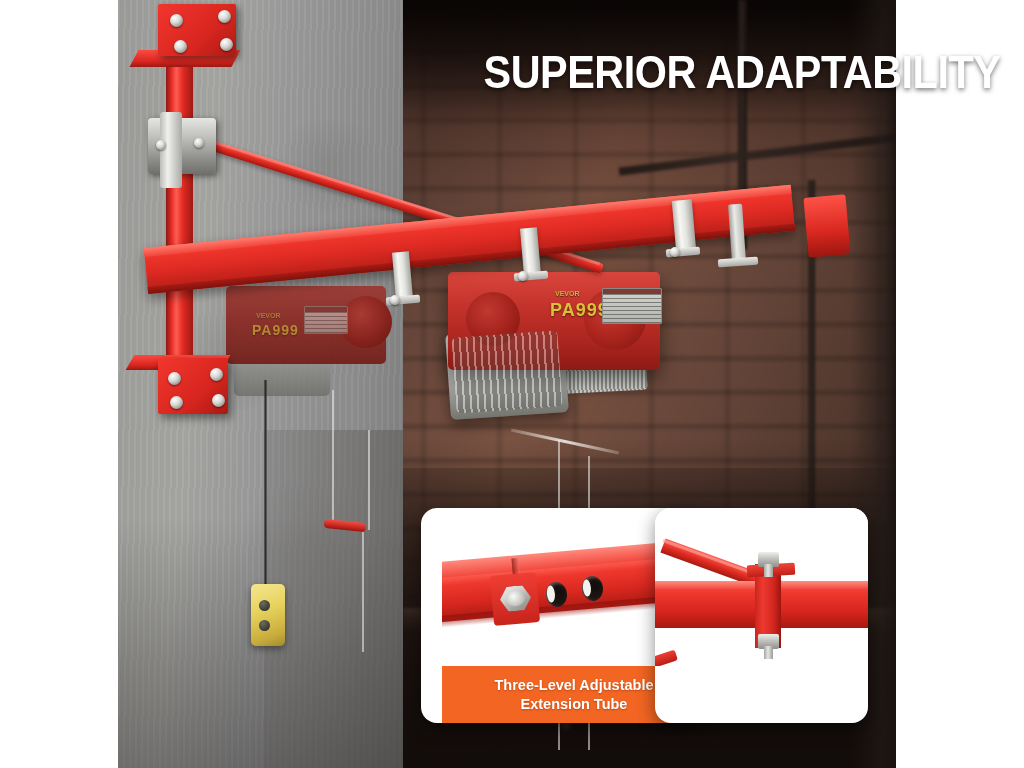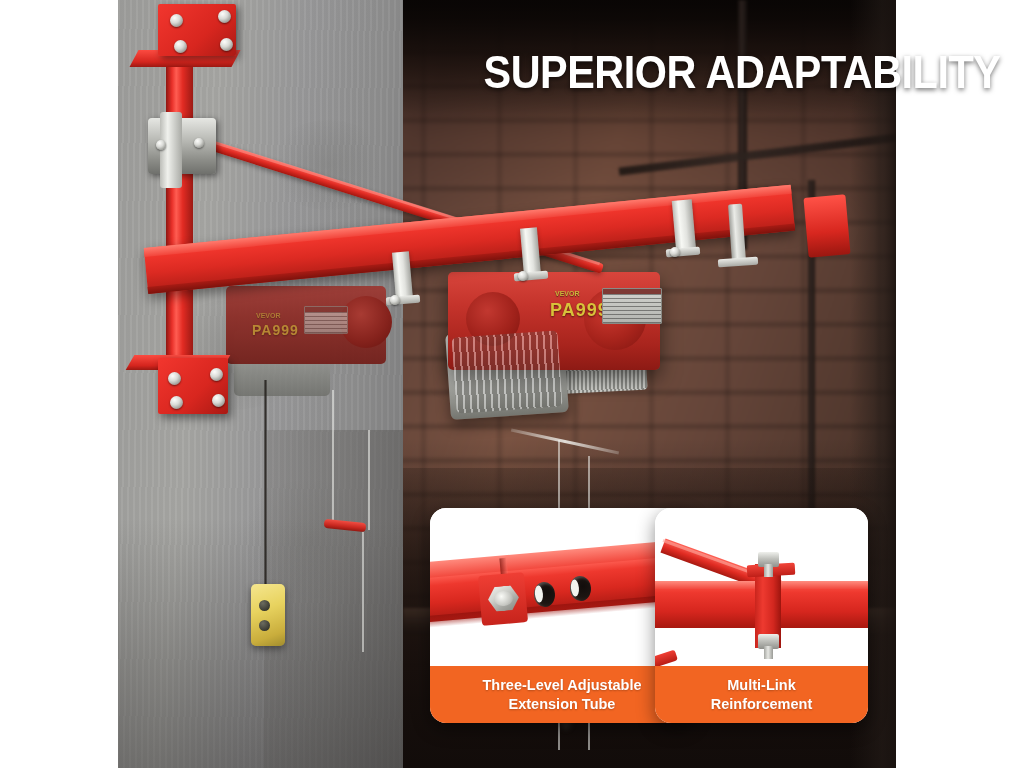--- a/index.html
+++ b/index.html
@@ -457,21 +457,21 @@
 
   
   .detail-card {
     position: absolute;
     z-index: 45;
     border-radius: 16px;
     overflow: hidden;
     background: #ffffff;
     box-shadow: 0 6px 18px rgba(0,0,0,0.45);
   }
-  #card-left  { left: 430px; top: 508px; width: 264px; height: 215px; }
+  #card-left  { left: 421px; top: 508px; width: 264px; height: 215px; padding-left: 21px; }
   #card-right { left: 655px; top: 508px; width: 213px; height: 215px; }
 
   .card-photo {
     position: relative;
     width: 100%;
     height: 158px;
     background: #ffffff;
     overflow: hidden;
   }
   .card-caption {
@@ -766,19 +766,15 @@
       <div class="rc-beam"></div>
       <div class="rc-beam-top"></div>
       <div class="rc-strap"></div>
       <div class="rc-plate-top"></div>
       <div class="rc-nut" style="left:103px; top:44px;"></div>
       <div class="rc-nut-shaft" style="left:109px; top:56px;"></div>
       <div class="rc-nut" style="left:103px; top:126px;"></div>
       <div class="rc-nut-shaft" style="left:109px; top:138px;"></div>
       <div class="rc-stub"></div>
     </div>
-    <div class="card-caption">
-      <span>Multi-Link</span>
-      <span>Reinforcement</span>
-    </div>
   </div>
 
 </div>
 
 </body></html>

